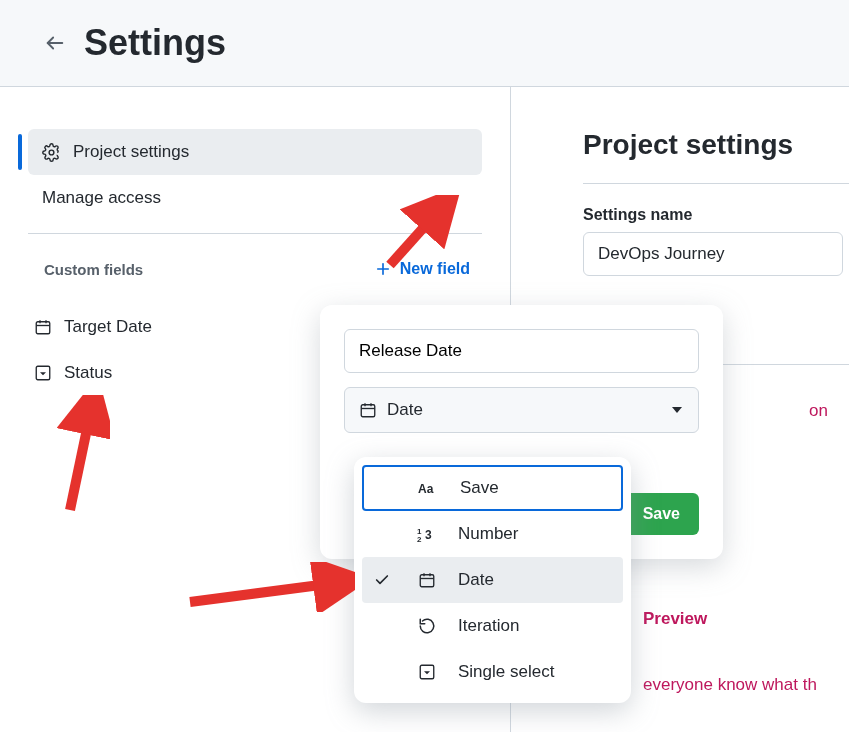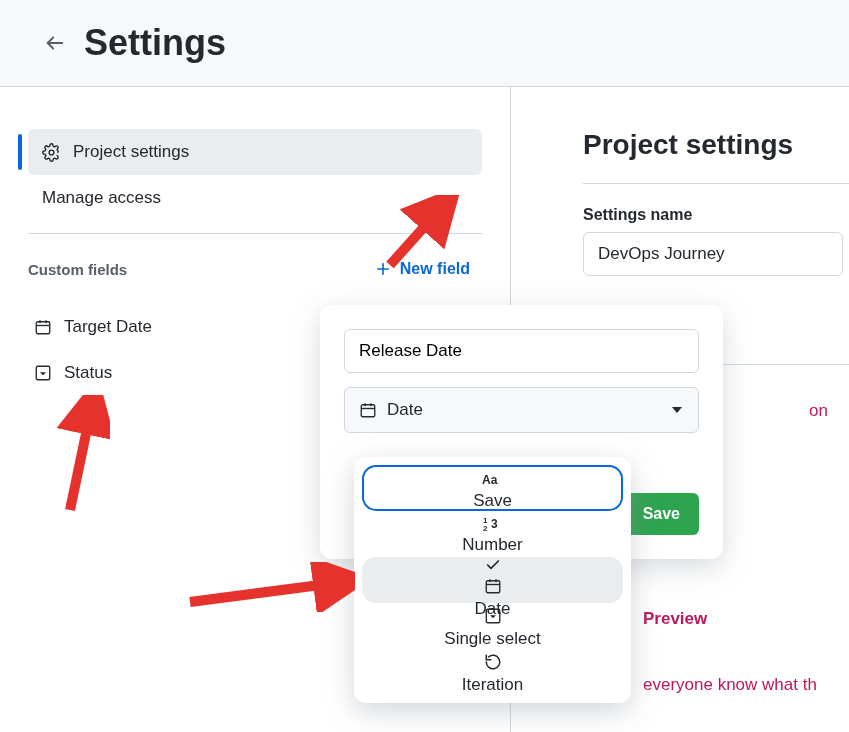--- a/index.html
+++ b/index.html
@@ -70,20 +70,21 @@
       border: none;
       border-top: 1px solid #d0d7de;
       margin: 12px 0 18px 0;
     }
     .custom-fields-header {
       display: flex;
       align-items: center;
       justify-content: space-between;
       padding: 4px 6px 4px 0;
       margin-bottom: 18px;
+      margin-left: 16px;
     }
     .custom-fields-title {
       font-size: 15px;
       font-weight: 600;
       color: #57606a;
     }
     .new-field-btn {
       display: flex;
       align-items: center;
       gap: 8px;
@@ -214,26 +215,25 @@
       background: #fff;
       border-radius: 12px;
       box-shadow: 0 8px 28px rgba(140,149,159,0.4);
       padding: 8px;
       z-index: 20;
     }
     .type-item {
       display: flex;
       align-items: center;
       height: 46px;
-      border-radius: 14px;
+      border-radius: 4px;
       padding: 0 6px;
       font-size: 17px;
       cursor: pointer;
-      gap: 4px;
-      flex-direction: column;
+      gap: 16px;
     }
     .type-item.highlighted {
       border: 2px solid #0969da;
       height: 46px;
     }
     .type-item.selected {
       background: #eaedf0;
     }
     .check-slot {
       width: 28px;
@@ -393,36 +393,36 @@
           <line x1="3" y1="10" x2="21" y2="10"></line>
           <line x1="8" y1="3" x2="8" y2="7"></line>
           <line x1="16" y1="3" x2="16" y2="7"></line>
         </svg>
     </span>
     <span>Date</span>
   </div>
   <div class="type-item">
     <span class="check-slot"></span>
     <span class="type-icon-slot icon">
+      <svg width="18" height="18" viewBox="0 0 24 24" fill="none" stroke="#24292f" stroke-width="2" stroke-linecap="round">
+          <path d="M3 12a9 9 0 1 0 3-6.7"></path>
+          <polyline points="3 3 3 9 9 9" fill="none"></polyline>
+        </svg>
+    </span>
+    <span>Iteration</span>
+  </div>
+  <div class="type-item">
+    <span class="check-slot"></span>
+    <span class="type-icon-slot icon">
       <svg width="18" height="18" viewBox="0 0 24 24" fill="none" stroke="#24292f" stroke-width="1.8">
           <rect x="3" y="3" width="18" height="18" rx="2"></rect>
           <polyline points="8 11 12 15 16 11" fill="#24292f" stroke="none"></polyline>
         </svg>
     </span>
     <span>Single select</span>
-  </div>
-  <div class="type-item">
-    <span class="check-slot"></span>
-    <span class="type-icon-slot icon">
-      <svg width="18" height="18" viewBox="0 0 24 24" fill="none" stroke="#24292f" stroke-width="2" stroke-linecap="round">
-          <path d="M3 12a9 9 0 1 0 3-6.7"></path>
-          <polyline points="3 3 3 9 9 9" fill="none"></polyline>
-        </svg>
-    </span>
-    <span>Iteration</span>
   </div>
 </div>
 
 <svg class="arrow" style="left:380px; top:195px;" width="80" height="80">
   <defs>
       <marker id="ah1" markerWidth="6" markerHeight="6" refX="3" refY="3" orient="auto">
         <polygon points="0,0 6,3 0,6" fill="#e5322d"></polygon>
       </marker>
     </defs>
   <line x1="10" y1="70" x2="62" y2="12" stroke="#e5322d" stroke-width="10" marker-end="url(#ah1)"></line>

